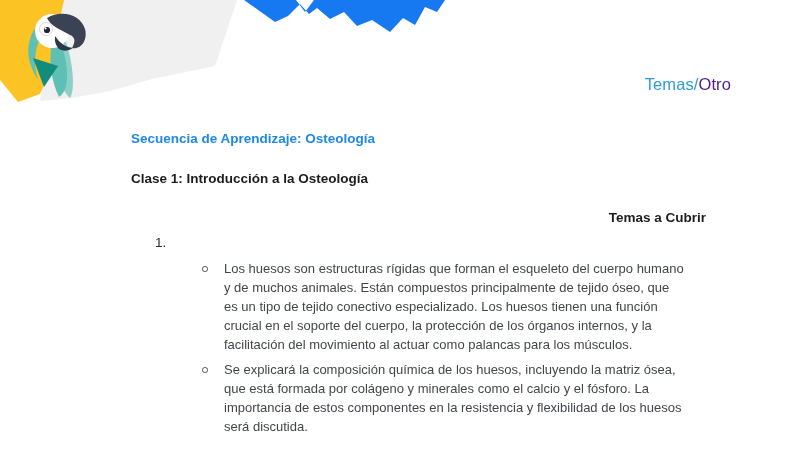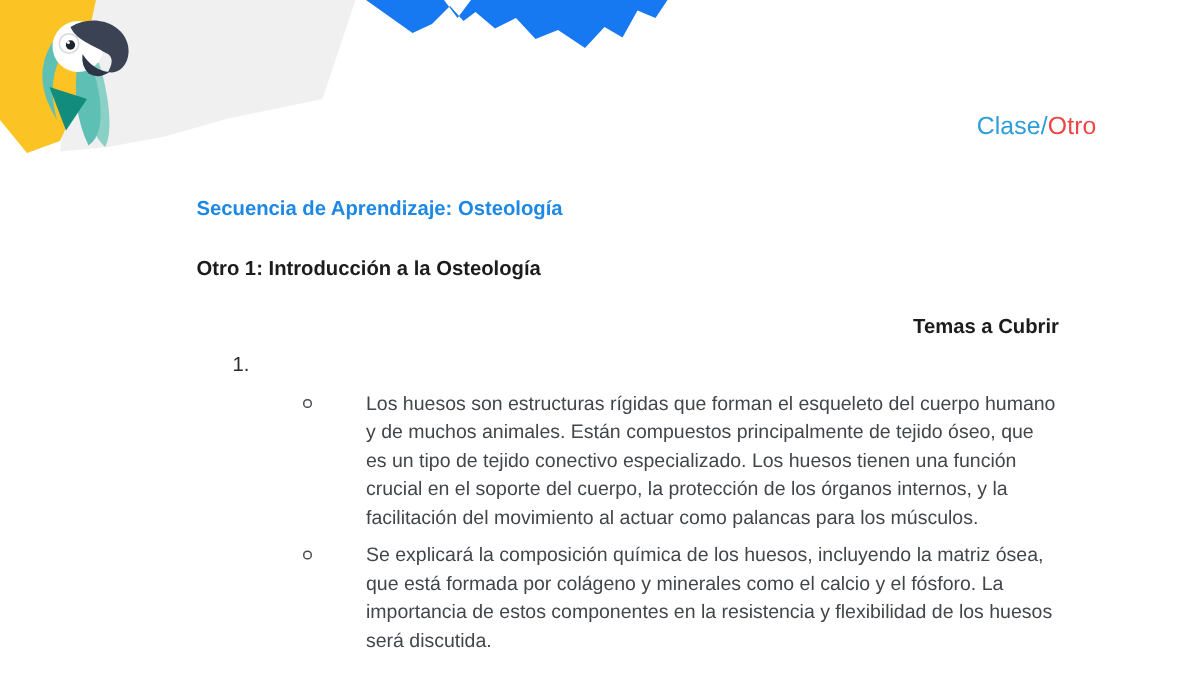--- a/index.html
+++ b/index.html
@@ -6,34 +6,34 @@
   html,body { width:800px; height:450px; }
   body { font-family:"Liberation Sans", sans-serif; background:#ffffff; position:relative; overflow:hidden; }
 
   .page { position:absolute; inset:0; width:800px; height:450px; background:#ffffff; }
 
   
   .header-art { position:absolute; top:0; left:0; width:800px; height:115px; pointer-events:none; }
 
   .brand { position:absolute; top:75px; right:69px; font-size:16.5px; letter-spacing:0.1px; white-space:nowrap; }
   .brand .brand-blue { color:#2D9CDB; }
-  .brand .brand-dark { color:#ef4444; }
+  .brand .brand-dark { color:#4c1d95; }
 
   
   .doc { position:absolute; left:119px; top:131px; width:575px; color:#42464B;margin-left:12px; }
 
   .doc-title   { font-size:13.5px; line-height:16px; font-weight:bold; color:#1E88E5; margin:0 0 24px 0; }
   .doc-h2     { font-size:13.5px; line-height:16px; font-weight:bold; color:#1C1C1C; margin:0 0 23px 0; }
   .doc-h3     { font-size:13.5px; line-height:16px; font-weight:bold; color:#1C1C1C; margin:0 0 9px 0;text-align:right; }
 
   .topic-line { display:flex; margin:0 0 8px 24px; font-size:13.5px; line-height:16px; color:#1C1C1C; }
   .topic-num  { width:23px; font-weight:normal; color:#2b2b2b; }
   .topic-title{ font-weight:bold; }
 
-  .bullet { display:flex; margin-left:71px; margin-bottom:6px;justify-content:space-between; }
+  .bullet { display:flex; margin-left:71px; margin-bottom:6px; }
   .bullet-marker { width:22px; flex:0 0 22px; padding-top:7px; }
   .bullet-marker i { display:block; width:5.5px; height:5.5px; border:1.3px solid #4a4e55; border-radius:50%; background:transparent; }
   .bullet-text { width:462px; max-width:462px; font-size:13px; line-height:19px; color:#42464B; }
 </style>
 </head>
 <body>
 
 <div class="page">
 
   <svg class="header-art" viewBox="0 0 800 115" aria-hidden="true">
@@ -59,28 +59,28 @@
       <path d="M47,18 C62,9 81,15 85,29 C88,40 81,50 72,48 C76,41 75,37 70,35 C62,30 51,27 47,18 Z" fill="#3B4254"></path>
       <path d="M55,36 Q62,47 73,48 Q66,53 59,49 Q54,44 55,36 Z" fill="#2E3547"></path>
 
       <circle cx="46" cy="29" r="6.5" fill="#FFFFFF" stroke="#D9D9D9" stroke-width="1"></circle>
       <circle cx="47" cy="30" r="3.1" fill="#1E2430"></circle>
       <circle cx="45.6" cy="28.4" r="1" fill="#FFFFFF"></circle>
     </g>
   </svg>
 
   <div class="brand">
-    <span class="brand-blue">Clase/</span><span class="brand-dark">Otro</span>
+    <span class="brand-blue">Temas/</span><span class="brand-dark">Otro</span>
   </div>
 
   <div class="doc">
 
     <div class="doc-title">Secuencia de Aprendizaje: Osteología</div>
 
-    <div class="doc-h2">Otro 1: Introducción a la Osteología</div>
+    <div class="doc-h2">Clase 1: Introducción a la Osteología</div>
 
     <div class="doc-h3">Temas a Cubrir</div>
 
     <div class="topic-line">
       <span class="topic-num">1.</span>
     </div>
 
     <div class="bullet">
       <span class="bullet-marker">
           <i></i>

